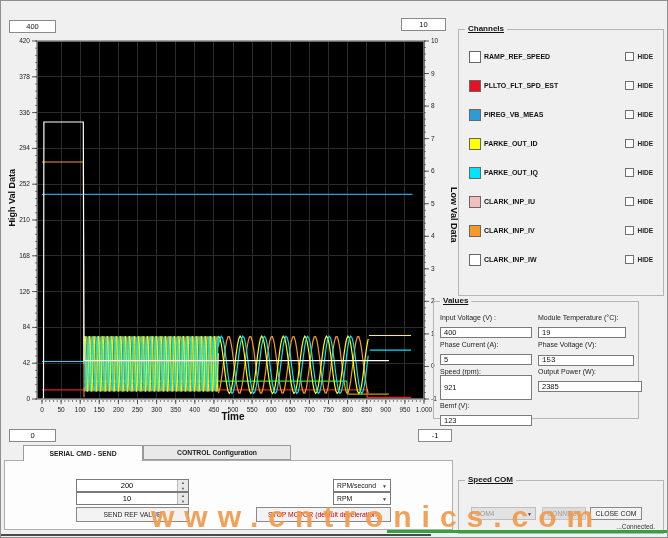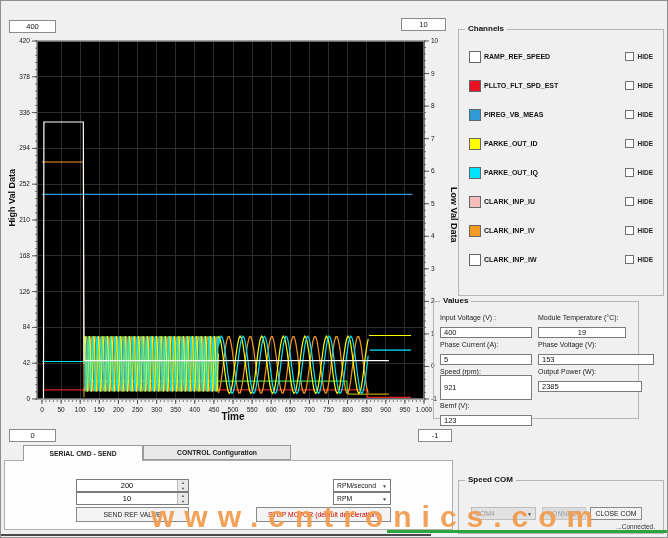--- a/index.html
+++ b/index.html
@@ -30,21 +30,21 @@
   .spinArrows span{flex:1;display:flex;align-items:center;justify-content:center;font-size:4px;color:#555;background:#e8e8e8;}
   .btn{position:absolute;display:flex;align-items:center;justify-content:center;font-size:6.8px;color:#222;background:#f3f3f3;border:1px solid #8a8a8a;}
   .btn.disabled{background:#dcdcdc;border-color:#c6c6c6;color:#9f9f9f;}
   .btn.danger{color:#cc0000;}
   .dropdown{position:absolute;background:#fff;border:1px solid #7a7a7a;display:flex;align-items:center;font-size:6.8px;color:#111;padding:0 3px;}
   .dropdown .arrow{margin-left:auto;font-size:5px;color:#444;}
   .dropdown.disabled{background:#e2e2e2;color:#999;border-color:#bdbdbd;}
   .txtinput{position:absolute;background:#fff;border:1px solid #7a7a7a;font-size:7.5px;color:#111;padding:0 3px;font-family:"Liberation Sans",sans-serif;outline:none;}
   
   .groupbox{position:absolute;border:1px solid #b5b5b5;}
-  .gtitle{position:absolute;left:6px;top:-6px;background:#f0f0f0;padding:0 3px;font-size:8px;font-weight:bold;color:#111;}
+  .gtitle{position:absolute;left:6px;top:-6px;background:#f0f0f0;padding:0 3px;font-size:8px;font-weight:bold;color:#111;text-decoration:underline;}
   
   .chrow{display:flex;align-items:center;height:13px;margin:0 10px 16px 10px;}
   .swatch{width:12px;height:12px;border:1px solid #666;margin-right:3px;flex:none;}
   .chname{font-size:7px;font-weight:bold;color:#111;}
   .chspacer{flex:1;}
   .cbx{width:9px;height:9px;border:1px solid #707070;background:#fff;margin-right:3px;flex:none;}
   .hidelbl{font-size:6.5px;font-weight:bold;color:#222;}
   
   .vlabel{font-size:7px;color:#222;}
   .smalltext{position:absolute;font-size:6.8px;color:#222;}
@@ -511,23 +511,23 @@
       <input class="txtinput" style="position: static; width: 92px; height: 11px;" value="400">
       <div class="vlabel" style="margin-top:2px;">Phase Current (A):</div>
       <input class="txtinput" style="position: static; width: 92px; height: 11px;" value="5">
       <div class="vlabel" style="margin-top:2px;">Speed (rpm):</div>
       <input class="txtinput" style="position: static; width: 92px; height: 25px;" value="921">
       <div class="vlabel" style="margin-top:2px;">Bemf (V):</div>
       <input class="txtinput" style="position: static; width: 92px; height: 11px;" value="123">
     </div>
     <div style="position:absolute;left:104px;top:12px;">
       <div class="vlabel">Module Temperature (°C):</div>
-      <input class="txtinput" style="position: static; width: 88px; height: 11px; text-align: center;" value="19">
+      <input class="txtinput" style="position: static; width: 88px; height: 11px;" value="19">
       <div class="vlabel" style="margin-top:2px;">Phase Voltage (V):</div>
-      <input class="txtinput" style="position: static; width: 116px; height: 11px;" value="153">
+      <input class="txtinput" style="position: static; width: 96px; height: 11px; font-family: Liberation Mono, monospace;" value="153">
       <div class="vlabel" style="margin-top:2px;">Output Power (W):</div>
       <input class="txtinput" style="position: static; width: 104px; height: 11px;" value="2385">
     </div>
   </div>
 
 
   <div class="groupbox" style="left:457px;top:479px;width:206px;height:54px;">
     <span class="gtitle">Speed COM</span>
     <div class="dropdown disabled" style="left:12px;top:26px;width:65px;height:13px;">
       <span>COM4</span>

